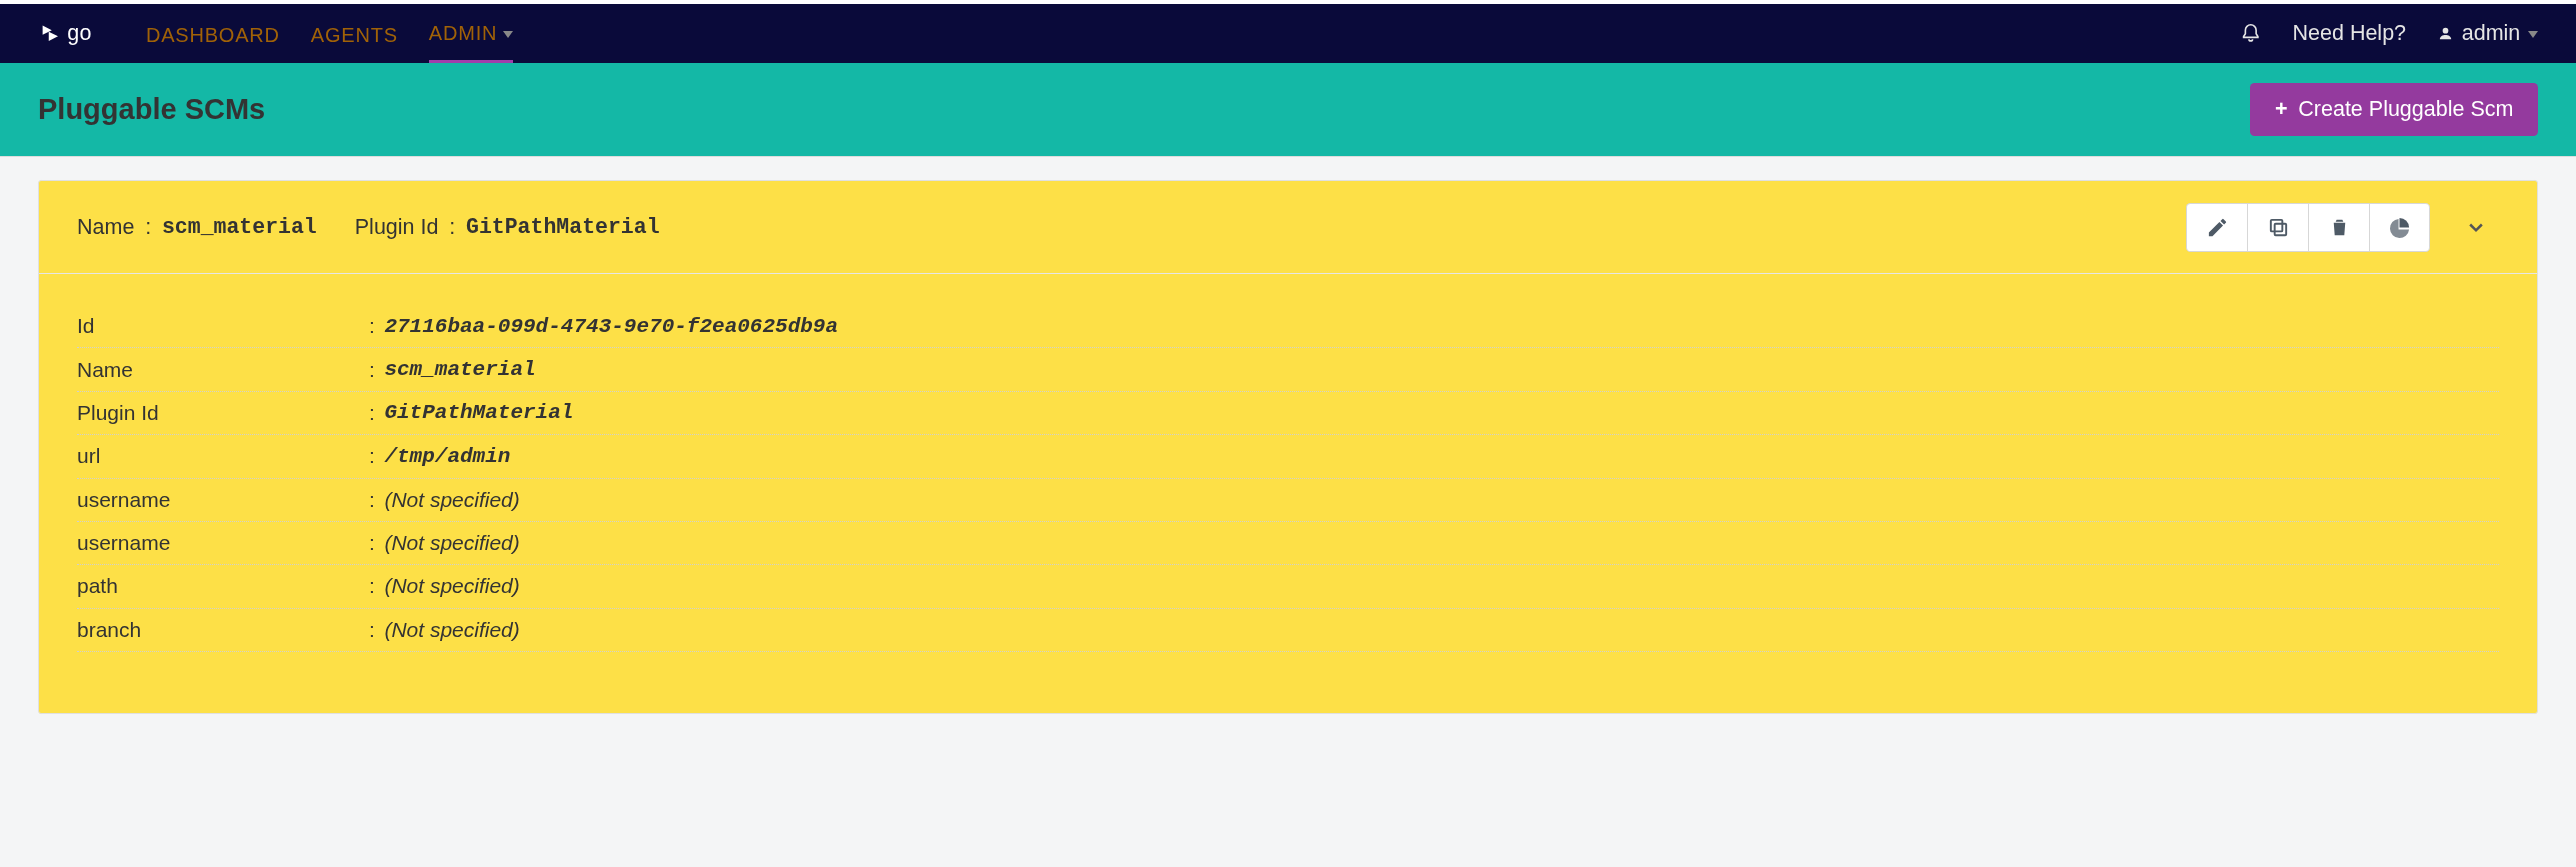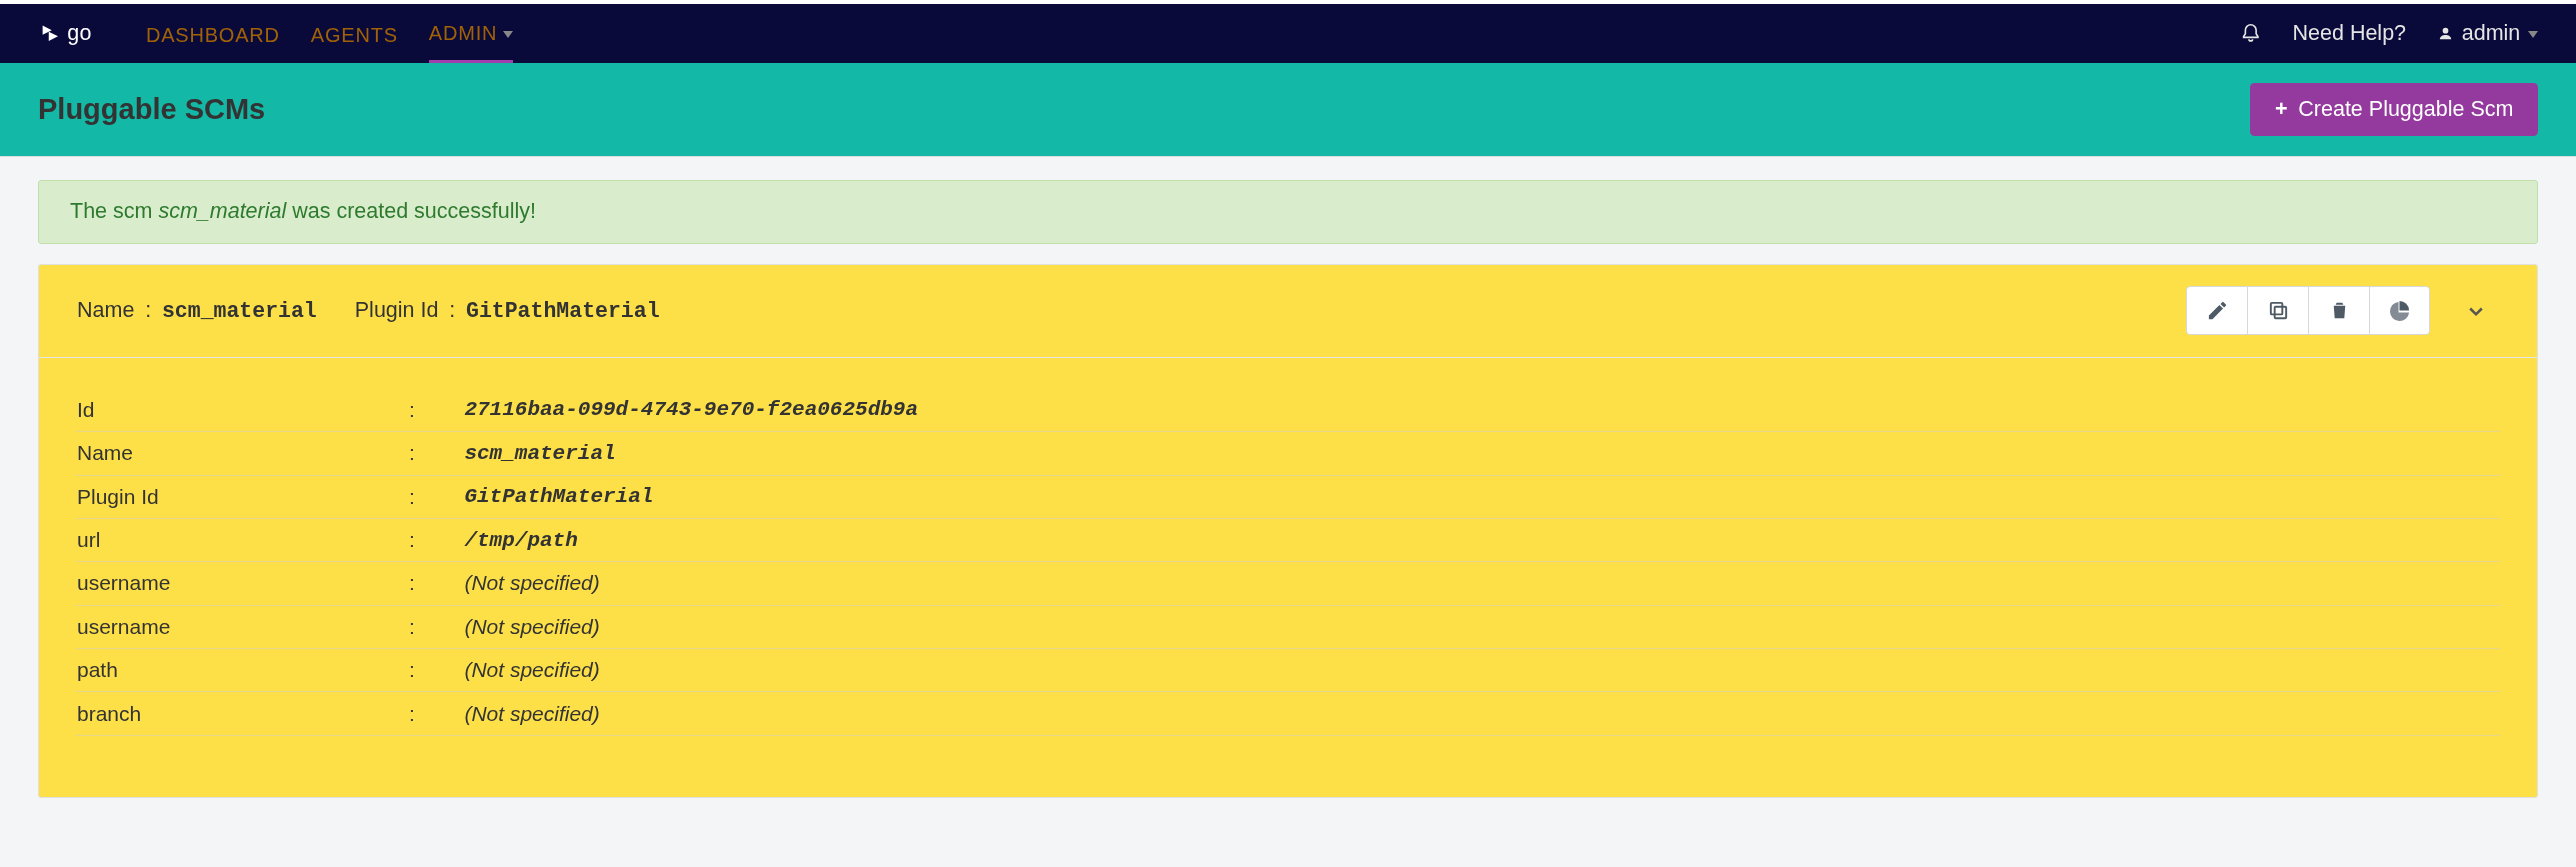--- a/index.html
+++ b/index.html
@@ -39,21 +39,21 @@
   .header-actions { margin-left: auto; display: flex; align-items: center; gap: 0; }
   .icon-btn { width: 61px; height: 49px; border: 0.8px solid #d7d7d7; border-right: none; background: #fff; display: flex; align-items: center; justify-content: center; cursor: pointer; }
   .icon-btn:last-of-type { border-right: 0.8px solid #d7d7d7; }
   .icon-btn:first-of-type { border-radius: 4.6px 0 0 4.6px; }
   .icon-group .icon-btn:last-of-type { border-radius: 0 4.6px 4.6px 0; }
   .icon-btn svg { width: 23px; height: 23px; fill: #4e5a66; }
   .chevron-btn { width: 46px; height: 49px; display: flex; align-items: center; justify-content: center; margin-left: 23px; cursor: pointer; }
   .chevron-btn svg { width: 20px; height: 20px; stroke: #555; fill: none; stroke-width: 3; }
 
   .card-body { padding: 31px 38px 61px 38px; }
-  .row { display: flex; align-items: center; padding: 9.2px 0; border-bottom: 0.8px dotted #d0d0d0; font-size: 21px; gap: 40px; }
+  .row { display: flex; align-items: center; padding: 9.2px 0; border-bottom: 0.8px dotted #d0d0d0; font-size: 21px; }
   .row .k { width: 292px; color: #333; }
   .row .colon { width: 15.4px; }
   .row .v { font-family: "Courier New", monospace; font-weight: bold; font-style: italic; }
   .row .v.unspec { font-family: inherit; font-weight: normal; font-style: italic; color: #333; }
 
 </style>
 </head>
 <body>
 
 <div class="topnav">
@@ -91,23 +91,20 @@
 <div class="subheader">
   <div class="page-title">Pluggable SCMs</div>
   <button class="create-btn">
     <span class="plus">+</span>
     <span>Create Pluggable Scm</span>
   </button>
 </div>
 
 <div class="content">
 
-  <div class="alert-success">
-    <span>The scm </span><em>scm_material</em><span> was created successfully!</span>
-  </div>
 
   <div class="card">
     <div class="card-header">
       <div class="kv-inline">
         <span class="k">Name</span>
         <span class="colon">:</span>
         <span class="v">scm_material</span>
       </div>
       <div class="kv-inline">
         <span class="k">Plugin Id</span>
@@ -160,21 +157,21 @@
           <div class="v">scm_material</div>
         </div>
         <div class="row">
           <div class="k">Plugin Id</div>
           <div class="colon">:</div>
           <div class="v">GitPathMaterial</div>
         </div>
         <div class="row">
           <div class="k">url</div>
           <div class="colon">:</div>
-          <div class="v">/tmp/path</div>
+          <div class="v">/tmp/admin</div>
         </div>
         <div class="row">
           <div class="k">username</div>
           <div class="colon">:</div>
           <div class="v unspec">(Not specified)</div>
         </div>
         <div class="row">
           <div class="k">username</div>
           <div class="colon">:</div>
           <div class="v unspec">(Not specified)</div>

